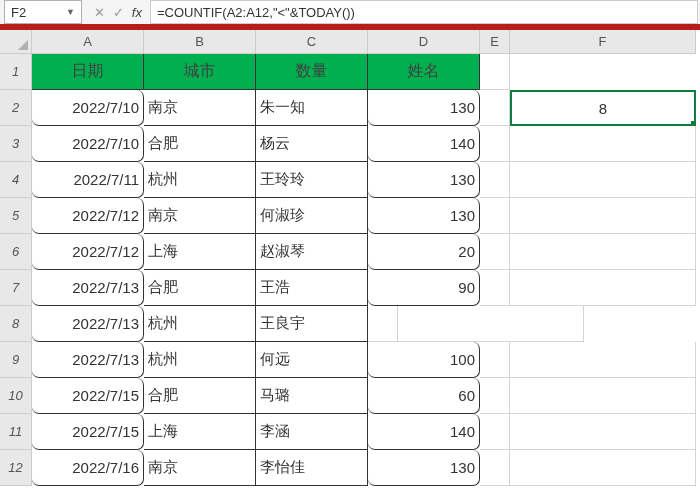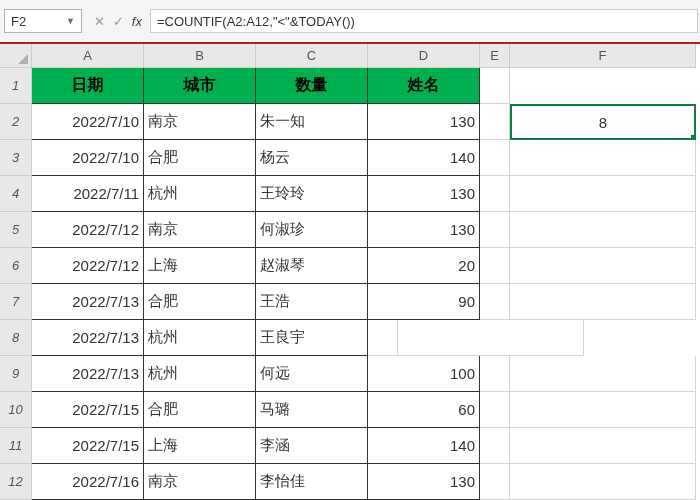--- a/index.html
+++ b/index.html
@@ -10,22 +10,22 @@
     }
     body {
       background: #fff;
       font-size: 14px;
       color: #333;
       overflow: hidden;
     }
     .formula-bar {
       display: flex;
       align-items: center;
-      height: 44px;
-      border-bottom: 2px solid #b91c1c;
+      height: 30px;
+      border-bottom: 6px solid #b91c1c;
       background: #f5f5f5;
     }
     .name-box {
       width: 78px;
       height: 24px;
       margin: 2px 4px;
       border: 1px solid #b0b0b0;
       background: #fff;
       display: flex;
       align-items: center;
@@ -131,32 +131,31 @@
     .w-a { width: 112px; }
     .w-b { width: 112px; }
     .w-c { width: 112px; }
     .w-d { width: 112px; }
     .w-e { width: 30px; }
     .w-f { width: 186px; }
     .h-head { height: 36px; }
     .h-data { height: 36px; }
     .header-cell {
       background: #00B050;
-      color: #000000;
+      color: #404040;
       font-size: 16px;
       justify-content: center;
       border-right: 1px solid #333;
       border-bottom: 1px solid #333;
-      font-weight: bold;
     }
     .data-cell {
       border-right: 1px solid #333;
       border-bottom: 1px solid #333;
     }
-    .t-right { justify-content: flex-end; }
+    .t-right { justify-content: flex-end; border-radius: 7px; }
     .t-left { justify-content: flex-start; }
     .t-center { justify-content: center; }
     .selected {
       border: 2px solid #107C41;
       position: relative;
       z-index: 2;
     }
     .fill-handle {
       position: absolute;
       bottom: -4px;

